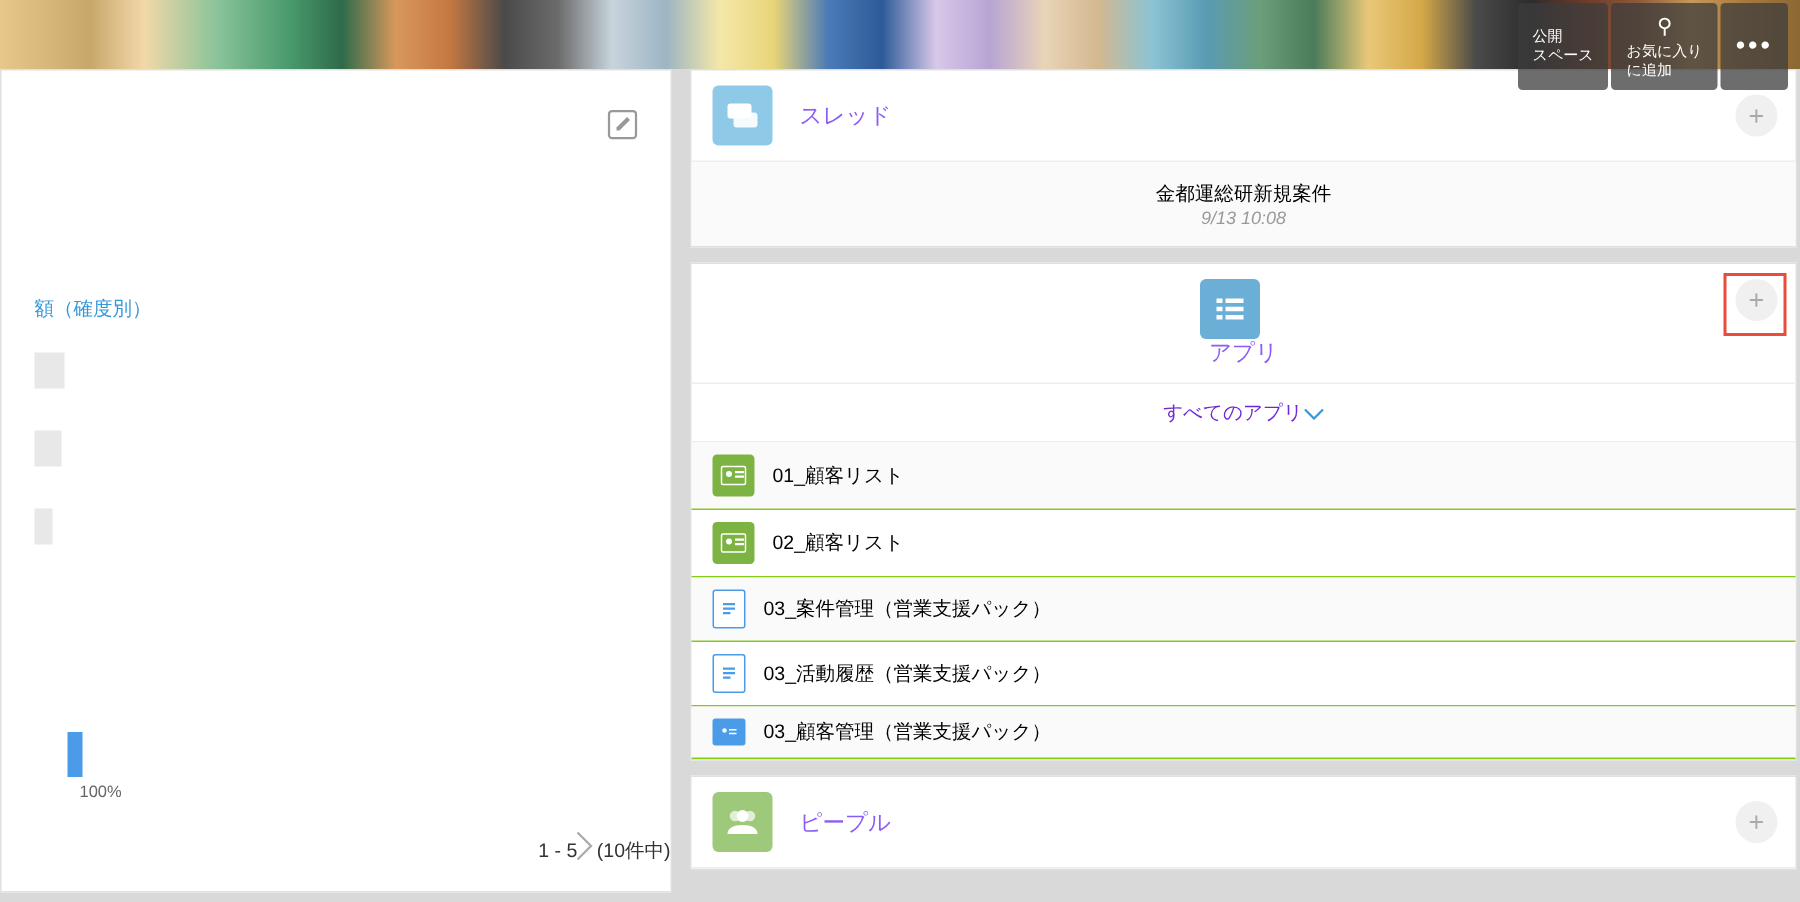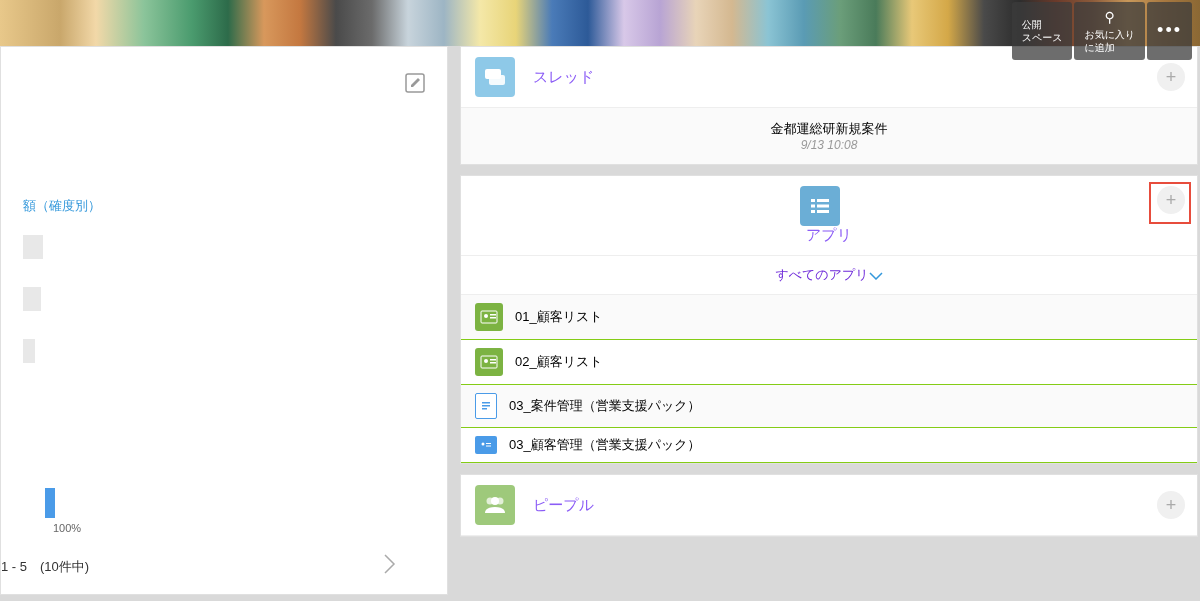--- a/index.html
+++ b/index.html
@@ -102,21 +102,21 @@
       font-size: 11px;
       color: #666;
     }
     .pagination {
       position: absolute;
       bottom: 18px;
       left: 0;
       right: 0;
       display: flex;
       align-items: center;
-      justify-content: flex-start;
+      justify-content: flex-end;
       font-size: 13px;
       color: #333;
     }
     .next-arrow {
       position: absolute;
       right: 50px;
       color: #aaa;
       font-size: 22px;
       cursor: pointer;
     }
@@ -365,20 +365,30 @@
             <div class="app-icon blue-doc">
               <svg width="12" height="14" viewBox="0 0 12 14" fill="#4a9be8">
                 <rect x="2" y="3" width="8" height="1.5"></rect>
                 <rect x="2" y="6" width="8" height="1.5"></rect>
                 <rect x="2" y="9" width="5" height="1.5"></rect>
               </svg>
             </div>
             <span>03_案件管理（営業支援パック）</span>
           </div>
           <div class="app-item">
+            <div class="app-icon blue-doc">
+              <svg width="12" height="14" viewBox="0 0 12 14" fill="#4a9be8">
+                <rect x="2" y="3" width="8" height="1.5"></rect>
+                <rect x="2" y="6" width="8" height="1.5"></rect>
+                <rect x="2" y="9" width="5" height="1.5"></rect>
+              </svg>
+            </div>
+            <span>03_活動履歴（営業支援パック）</span>
+          </div>
+          <div class="app-item">
             <div class="app-icon blue-card">
               <svg width="14" height="10" viewBox="0 0 14 10" fill="#fff">
                 <circle cx="4" cy="4" r="1.5"></circle>
                 <rect x="7" y="3" width="5" height="1"></rect>
                 <rect x="7" y="5.5" width="5" height="1"></rect>
               </svg>
             </div>
             <span>03_顧客管理（営業支援パック）</span>
           </div>
         </div>

